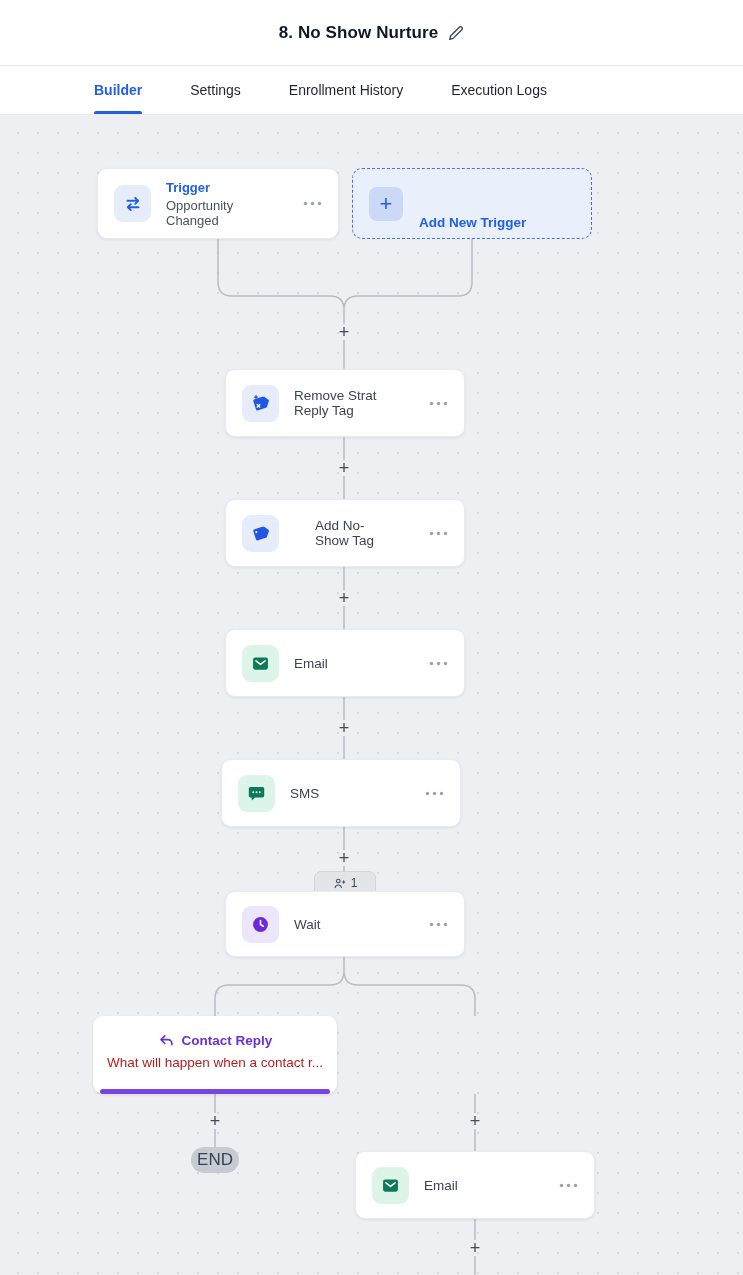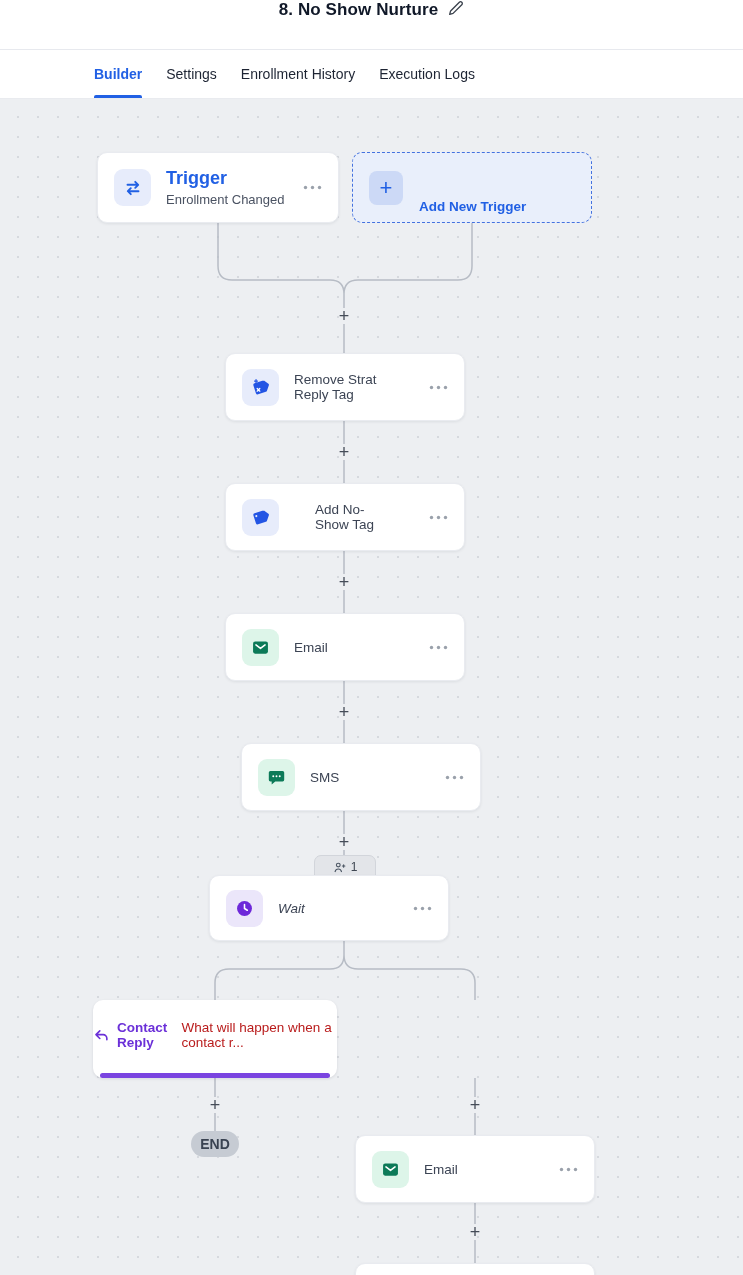--- a/index.html
+++ b/index.html
@@ -1,70 +1,70 @@
 <!DOCTYPE html>
 <html><head>
 <meta charset="utf-8">
 <style>
   * { margin:0; padding:0; box-sizing:border-box; }
   html,body { background:#fff; }
   body { font-family:"Liberation Sans", sans-serif; }
   .app { position:relative; width:743px; height:1275px; overflow:hidden; background:#fff; }
 
   
-  .header { height:50px; background:#fff; display:flex; align-items:flex-start; justify-content:center; gap:10px; border-bottom:1px solid #e7e9ee; }
+  .header { height:66px; background:#fff; display:flex; align-items:center; justify-content:center; gap:10px; border-bottom:1px solid #e7e9ee; }
   .header-title { font-size:17px; font-weight:700; color:#101828; letter-spacing:.1px; }
   .pencil-btn { display:flex; align-items:center; color:#3a414c; cursor:pointer; }
 
   
-  .tabbar { height:49px; background:#fff; display:flex; align-items:center; gap:24px; padding-left:94px; border-bottom:1px solid #e9ebef; position:relative; }
+  .tabbar { height:49px; background:#fff; display:flex; align-items:center; gap:48px; padding-left:94px; border-bottom:1px solid #e9ebef; position:relative; }
   .tab { font-size:14px; font-weight:500; color:#1d2433; height:100%; display:flex; align-items:center; position:relative; cursor:pointer; }
   .tab.active { color:#2160e4; font-weight:600; }
   .tab.active::after { content:""; position:absolute; left:0; right:0; bottom:0; height:3px; background:#2160e4; border-radius:2px 2px 0 0; }
 
   
   .canvas { position:relative; width:743px; height:1176px; overflow:hidden;
     background-color:#edeff2;
     background-image:radial-gradient(circle, #d6d9de 1px, transparent 1.2px);
     background-size:20px 20px; background-position:8px 8px; }
   .connectors { position:absolute; left:0; top:0; pointer-events:none; }
 
   .node { position:absolute; background:#fff; border:1px solid #e9ebf0; border-radius:10px;
     box-shadow:0 1px 3px rgba(16,24,40,.08); display:flex; align-items:center; padding:0 14px 0 16px; gap:15px; cursor:pointer; }
   .icon-tile { width:37px; height:37px; border-radius:9px; display:flex; align-items:center; justify-content:center; flex:none; }
   .tile-blue   { background:#e7ecfb; }
   .tile-green  { background:#ddf5e9; }
   .tile-purple { background:#ebe6fa; }
   .node-label { flex:1; font-size:13.5px; color:#3c4454; font-weight:400; }
-  .node-title { font-size:18px; font-weight:700; color:#2160e4; margin-bottom:3px; }
+  .node-title { font-size:13px; font-weight:700; color:#2160e4; margin-bottom:3px; }
   .node-sub { font-size:13px; color:#4a5262; }
   .ellipsis { display:flex; align-items:center; padding:4px 2px; cursor:pointer; }
 
   .add-trigger { position:absolute; left:352px; top:53px; width:240px; height:71px; border:1.5px dashed #4472df;
     border-radius:10px; background:#e9effb; display:flex; align-items:center; gap:16px; padding:0 16px; cursor:pointer; }
   .add-plus-tile { width:34px; height:34px; border-radius:8px; background:#ccd9f6; display:flex; align-items:center; justify-content:center;
     color:#2160e4; font-size:22px; font-weight:500; line-height:1; }
   .add-trigger-label { font-size:13.5px; font-weight:700; color:#2160e4;margin-top:38px; }
 
   .plus-node { position:absolute; width:18px; height:18px; display:flex; align-items:center; justify-content:center;
     color:#454c58; font-size:18px; font-weight:500; line-height:1; cursor:pointer; }
 
   .count-badge { position:absolute; left:314px; top:756px; width:62px; height:24px; background:#e3e5e9;
     border:1px solid #d2d5db; border-radius:7px 7px 0 0; display:flex; align-items:center; justify-content:center; gap:5px;
     font-size:12px; color:#3f4752; cursor:pointer; }
 
   .branch-card { position:absolute; background:#fff; border-radius:10px; box-shadow:0 1px 3px rgba(16,24,40,.1);
-    display:flex; flex-direction:row; align-items:center; justify-content:center; gap:6px; padding-bottom:8px; cursor:pointer; }
+    display:flex; flex-direction:column; align-items:center; justify-content:center; gap:6px; padding-bottom:8px; cursor:pointer; }
   .branch-title-row { display:flex; align-items:center; gap:7px; }
   .branch-title { font-size:13.5px; font-weight:700; color:#6b30d8; }
   .branch-sub { font-size:13.5px; color:#b91c1c; }
   .branch-bar { position:absolute; left:7px; right:7px; bottom:0; height:5px; border-radius:4px; background:#7a44e0; }
 
   .end-pill { position:absolute; left:191px; top:1032px; width:48px; height:26px; background:#c6cbd3; border-radius:13px;
-    display:flex; align-items:center; justify-content:center; font-size:14px; font-weight:700; color:#394251; }
+    display:flex; align-items:center; justify-content:center; font-size:17px; font-weight:400; color:#394251; }
 
   svg { display:block; }
 </style>
 </head>
 <body>
 
 <div class="app">
 
   <div class="header">
     <div class="header-title">8. No Show Nurture</div>
@@ -102,21 +102,21 @@
     </svg>
 
     <div class="node" style="left:97px; top:53px; width:242px; height:71px;">
       <div class="icon-tile tile-blue">
         <svg width="20" height="20" viewBox="0 0 20 20" fill="none" stroke="#2160e4" stroke-width="1.9" stroke-linecap="round" stroke-linejoin="round">
           <path d="M4.5 6.8h10.5 M12.2 3.8l3 3-3 3 M15.5 13.2H5 M7.8 10.2l-3 3 3 3"></path>
         </svg>
       </div>
       <div style="flex:1;">
         <div class="node-title">Trigger</div>
-        <div class="node-sub">Enrollment Changed</div>
+        <div class="node-sub">Opportunity Changed</div>
       </div>
       <div class="ellipsis">
         <svg width="19" height="5" viewBox="0 0 19 5">
             <g fill="#9aa1ab">
               <circle cx="2.5" cy="2.5" r="1.7"></circle>
               <circle cx="9.5" cy="2.5" r="1.7"></circle>
               <circle cx="16.5" cy="2.5" r="1.7"></circle>
             </g>
           </svg>
       </div>
@@ -187,21 +187,21 @@
         <svg width="19" height="5" viewBox="0 0 19 5">
             <g fill="#9aa1ab">
               <circle cx="2.5" cy="2.5" r="1.7"></circle>
               <circle cx="9.5" cy="2.5" r="1.7"></circle>
               <circle cx="16.5" cy="2.5" r="1.7"></circle>
             </g>
           </svg>
       </div>
     </div>
 
-    <div class="node" style="left:241px; top:644px; width:240px; height:68px;">
+    <div class="node" style="left:221px; top:644px; width:240px; height:68px;">
       <div class="icon-tile tile-green">
         <svg width="21" height="21" viewBox="0 0 24 24">
           <path d="M5 4.5h14a1.8 1.8 0 011.8 1.8v8.4a1.8 1.8 0 01-1.8 1.8h-8.4L6.5 20v-3.5H5a1.8 1.8 0 01-1.8-1.8V6.3A1.8 1.8 0 015 4.5z" fill="#0c7a58"></path>
           <circle cx="8.3" cy="10.5" r="1.1" fill="#fff"></circle>
             <circle cx="12" cy="10.5" r="1.1" fill="#fff"></circle>
             <circle cx="15.7" cy="10.5" r="1.1" fill="#fff"></circle>
         </svg>
       </div>
       <div class="node-label">SMS</div>
       <div class="ellipsis">
@@ -219,21 +219,21 @@
       <span style="display:flex;">
         <svg width="13" height="13" viewBox="0 0 16 16" fill="none" stroke="#4b5563" stroke-width="1.4" stroke-linecap="round">
           <circle cx="6.5" cy="5" r="2.3"></circle>
             <path d="M2.6 13a4 4 0 017.8 0"></path>
             <path d="M11.6 6.2h3 M13.1 4.7v3"></path>
         </svg>
       </span>
       <span>1</span>
     </div>
 
-    <div class="node" style="left:209px; top:776px; width:240px; height:66px;font-style:italic;">
+    <div class="node" style="left:225px; top:776px; width:240px; height:66px;">
       <div class="icon-tile tile-purple">
         <svg width="21" height="21" viewBox="0 0 24 24">
           <circle cx="12" cy="12" r="8.5" fill="#6d28d9"></circle>
           <path d="M12 7.5V12l3.2 2" fill="none" stroke="#fff" stroke-width="1.8" stroke-linecap="round" stroke-linejoin="round"></path>
         </svg>
       </div>
       <div class="node-label">Wait</div>
       <div class="ellipsis">
         <svg width="19" height="5" viewBox="0 0 19 5">
             <g fill="#9aa1ab">

